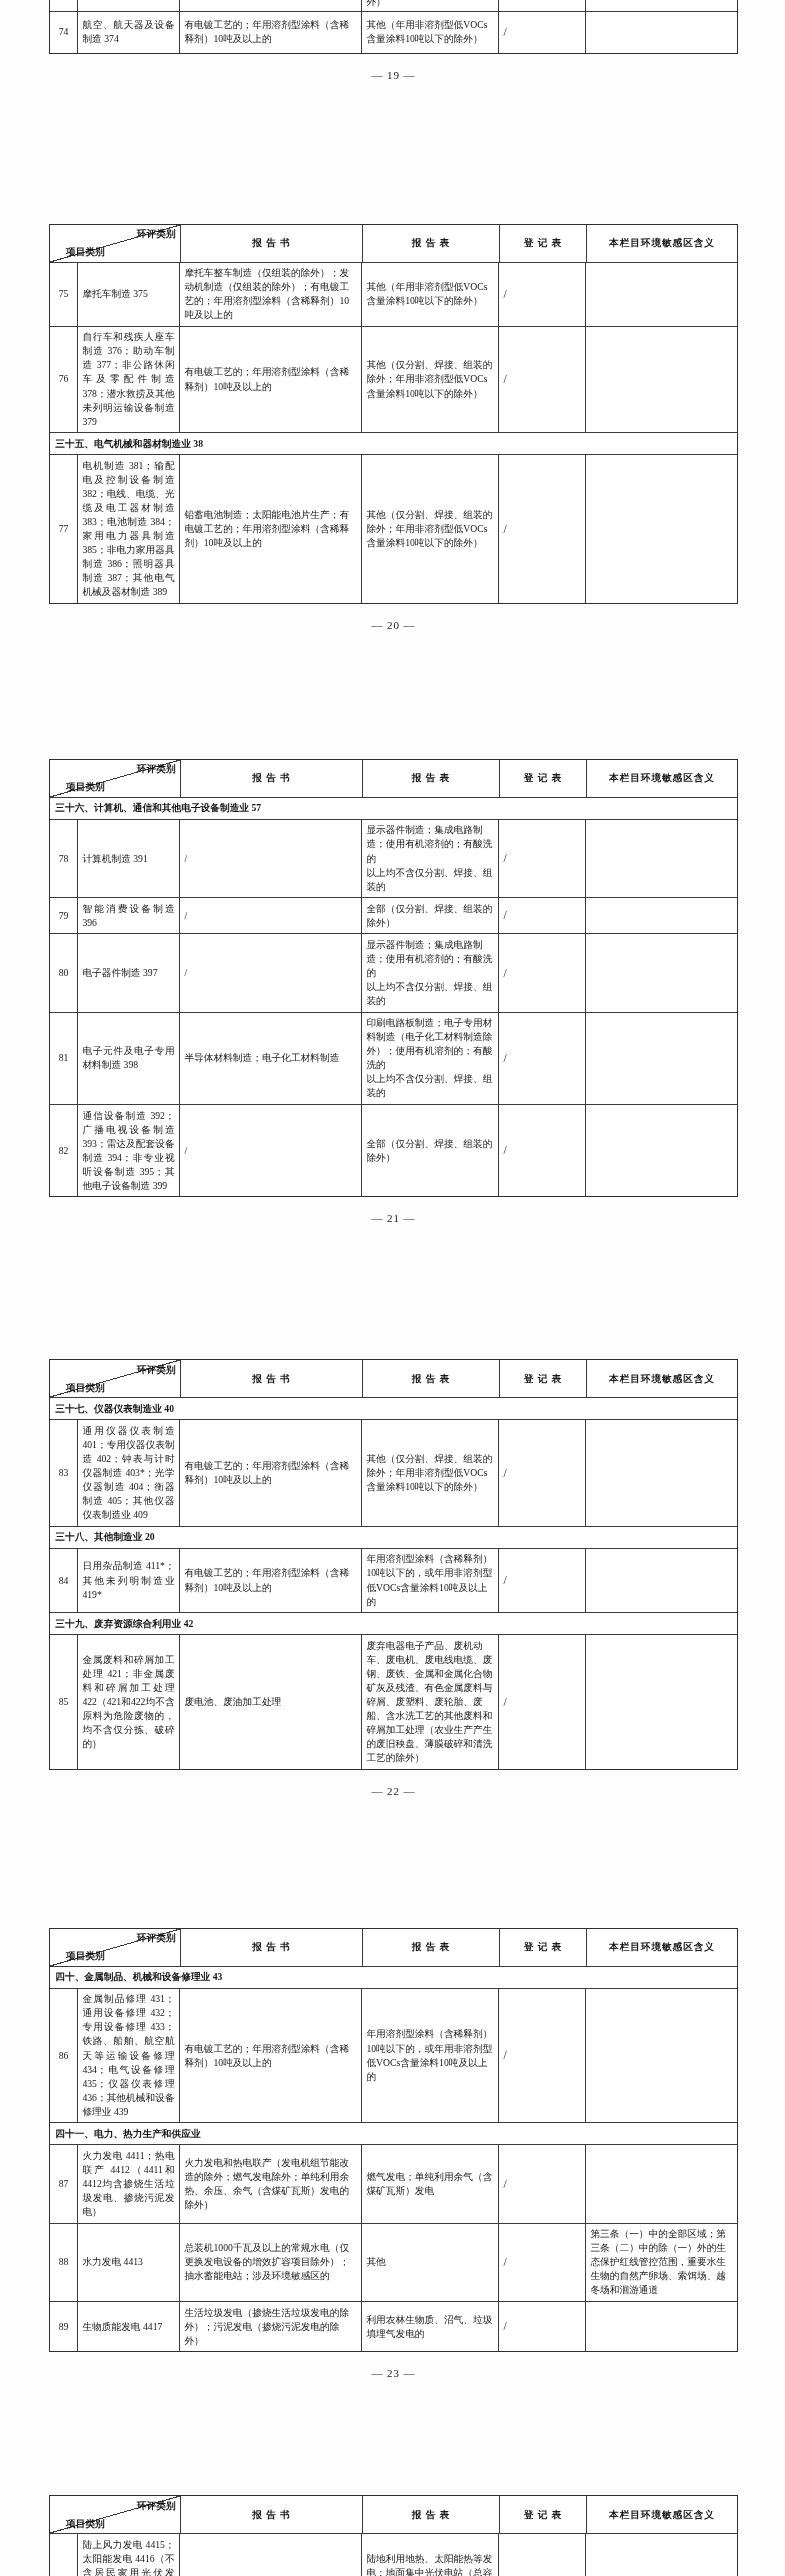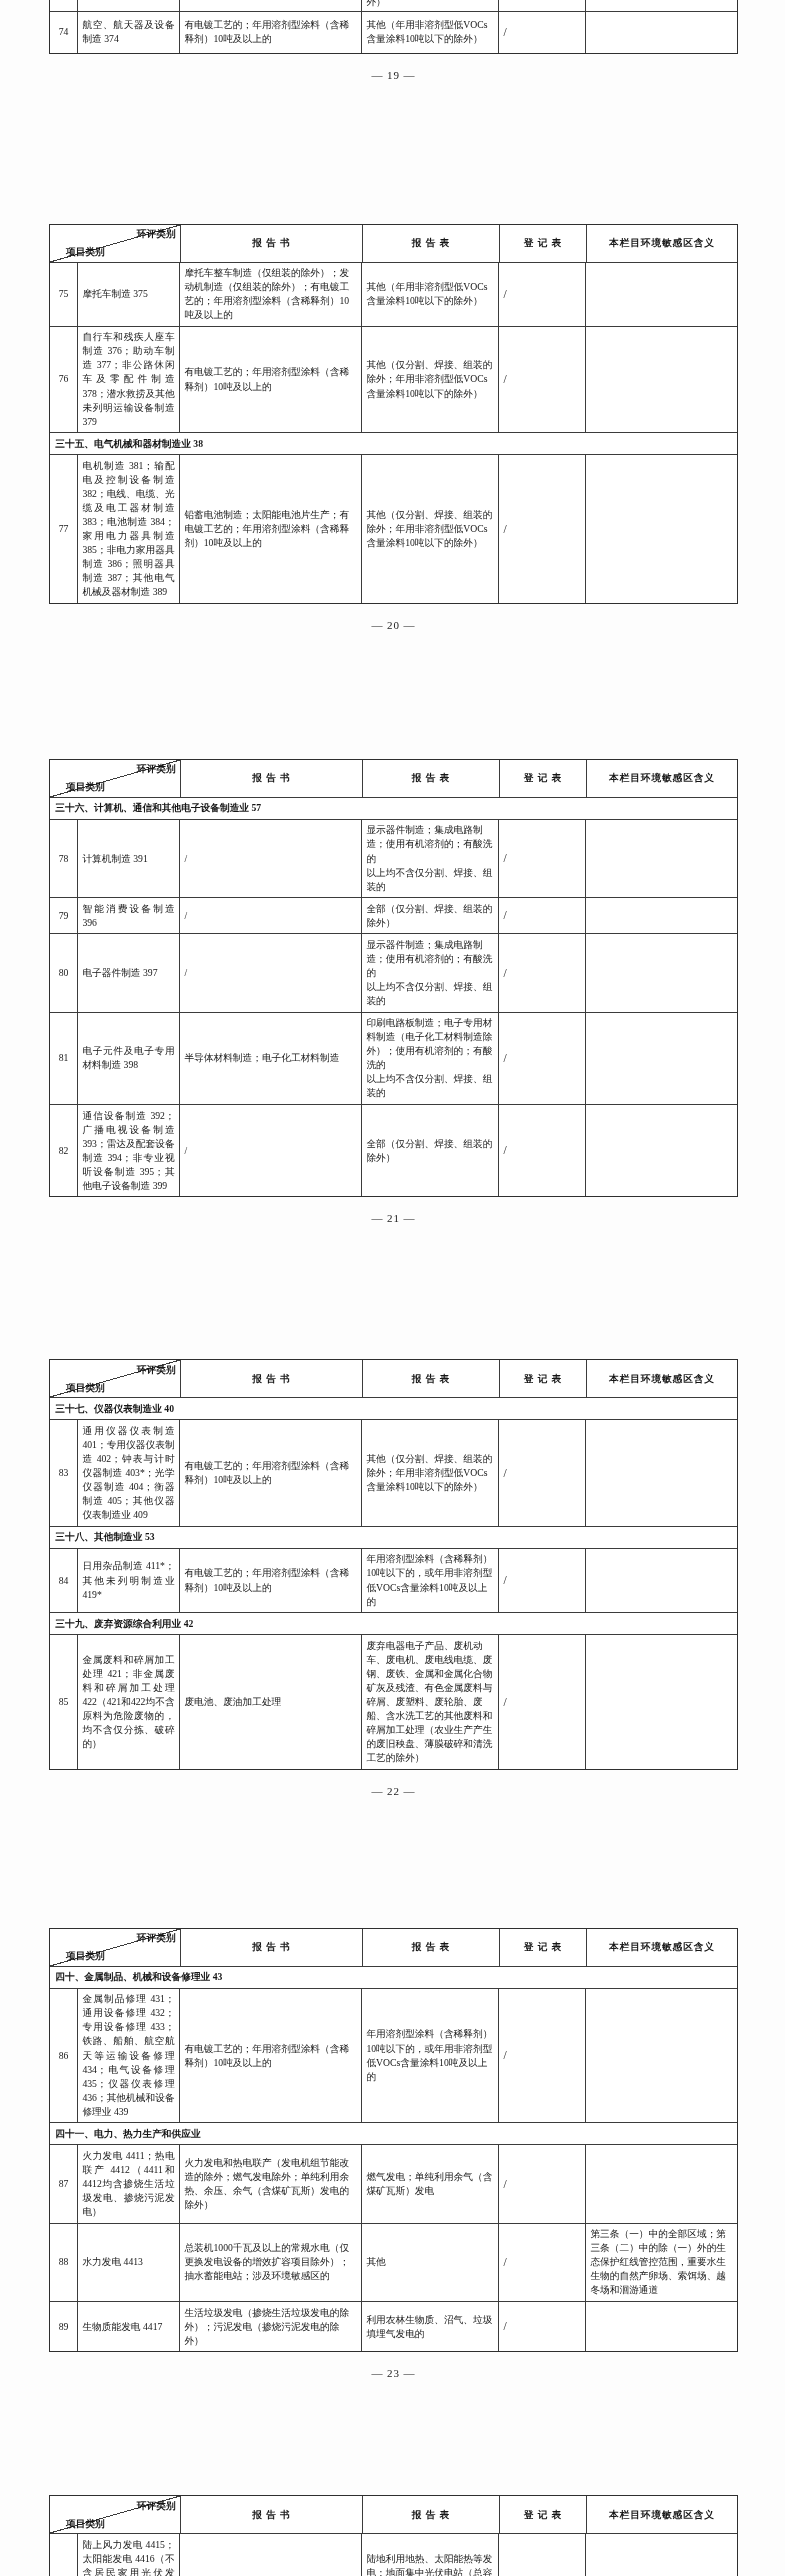--- a/index.html
+++ b/index.html
@@ -185,21 +185,21 @@
       </div>
       <div class="erow item-row" style="min-height: 46px;">
         <div class="cell seq"><span class="ct">83</span></div>
         <div class="cell category"><span class="ct">通用仪器仪表制造 401；专用仪器仪表制造 402；钟表与计时仪器制造 403*；光学仪器制造 404；衡器制造 405；其他仪器仪表制造业 409</span></div>
         <div class="cell"><span class="ct">有电镀工艺的；年用溶剂型涂料（含稀释剂）10吨及以上的</span></div>
         <div class="cell"><span class="ct">其他（仅分割、焊接、组装的除外；年用非溶剂型低VOCs含量涂料10吨以下的除外）</span></div>
         <div class="cell slash"><span class="ct">/</span></div>
         <div class="cell"><span class="ct"></span></div>
       </div>
       <div class="erow section-row">
-        <div class="cell section-cell"><span class="ct">三十八、其他制造业 53</span></div>
+        <div class="cell section-cell"><span class="ct">三十八、其他制造业 20</span></div>
       </div>
       <div class="erow item-row" style="min-height: 46px;">
         <div class="cell seq"><span class="ct">84</span></div>
         <div class="cell category"><span class="ct">日用杂品制造 411*；其他未列明制造业 419*</span></div>
         <div class="cell"><span class="ct">有电镀工艺的；年用溶剂型涂料（含稀释剂）10吨及以上的</span></div>
         <div class="cell"><span class="ct">年用溶剂型涂料（含稀释剂）10吨以下的，或年用非溶剂型低VOCs含量涂料10吨及以上的</span></div>
         <div class="cell slash"><span class="ct">/</span></div>
         <div class="cell"><span class="ct"></span></div>
       </div>
       <div class="erow section-row">

